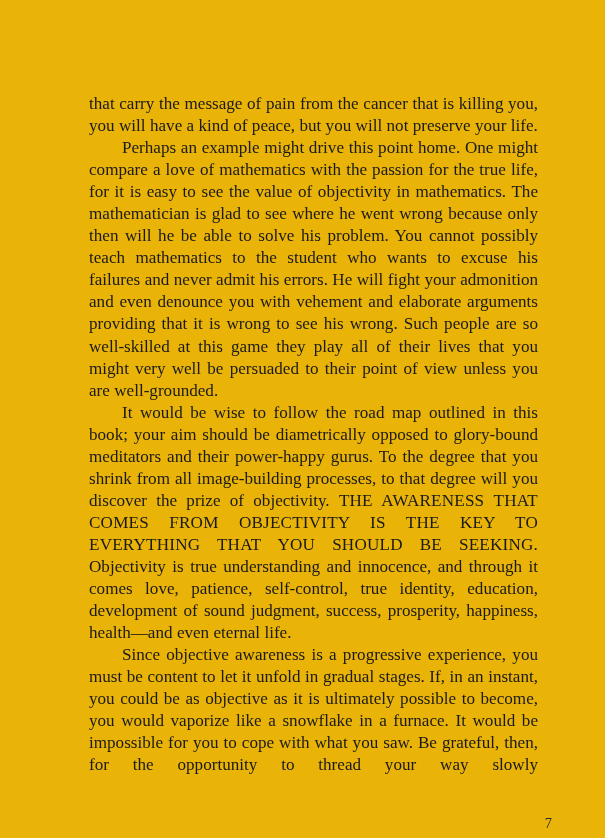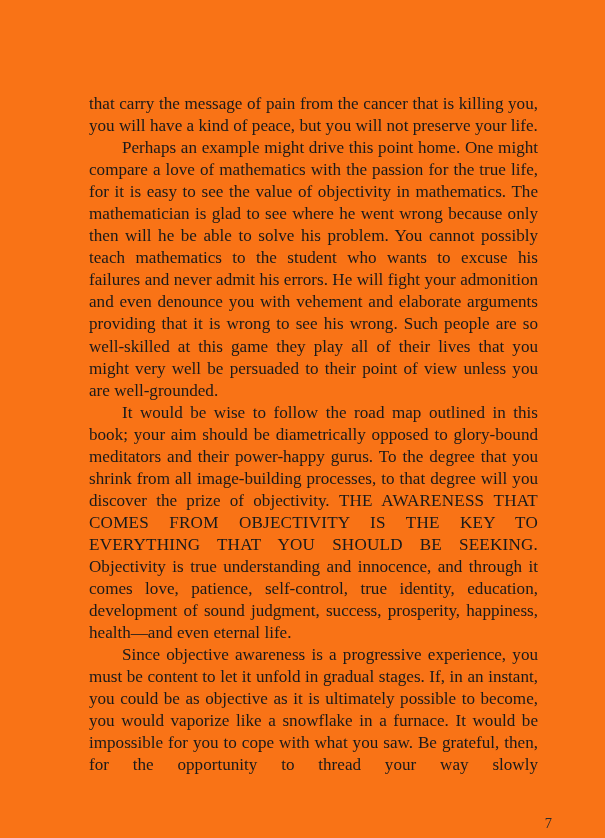--- a/index.html
+++ b/index.html
@@ -16,21 +16,21 @@
     overflow: hidden;
     position: relative;
   }
 
   .page {
     position: absolute;
     top: 0;
     left: 0;
     width: 605px;
     height: 838px;
-    background: #f97316;
+    background: #eab308;
   }
 
   .text-block {
     position: absolute;
     left: 89px;
     top: 93px;
     width: 449px;
     font-size: 17.1px;
     line-height: 22.05px;
     text-align: justify;

